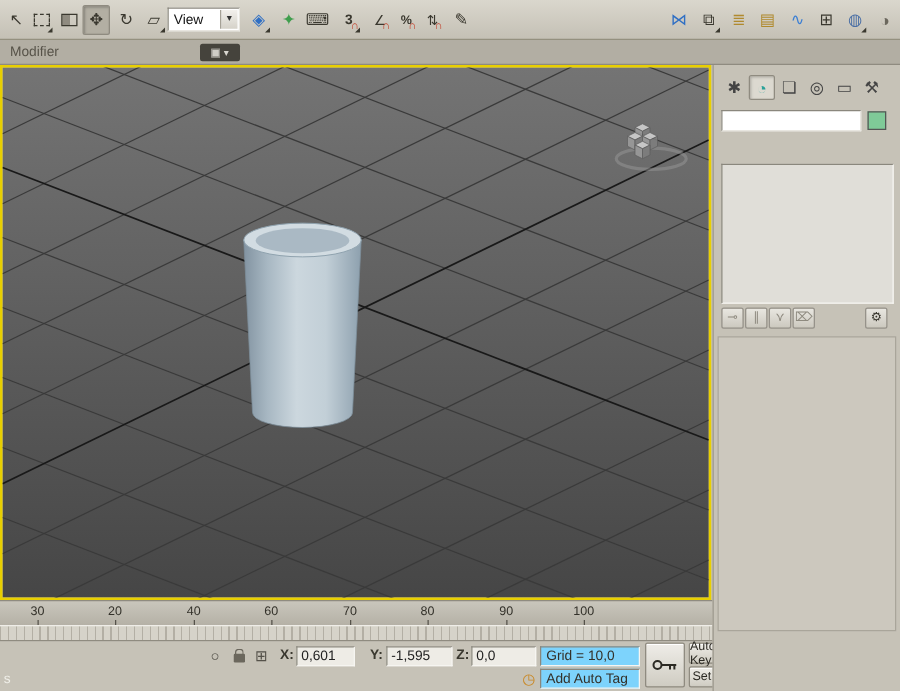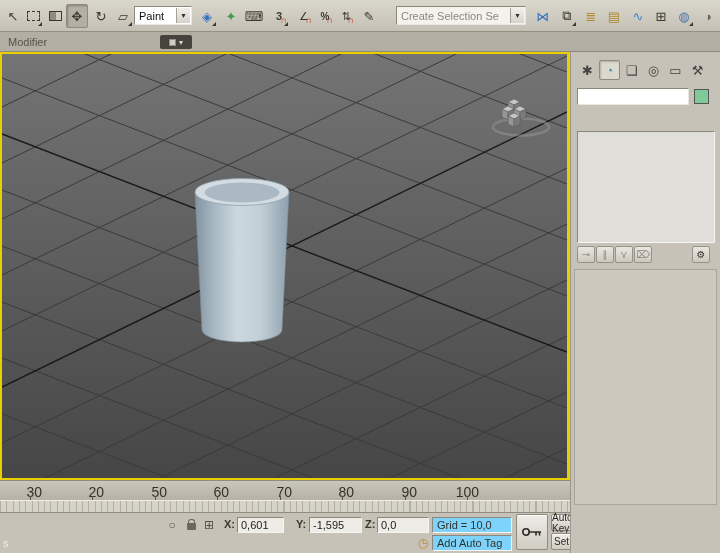--- a/index.html
+++ b/index.html
@@ -69,21 +69,21 @@
     border: 2px solid #e8cf00;
     background: linear-gradient(#747474, #464646);
   }
   .viewport svg { display: block; }
 
   
   .ruler {
     position: absolute; left: 0; top: 480px; width: 570px; height: 20px;
     background: linear-gradient(#c9c6bc, #b5b1a6); border-top: 1px solid #8f8b80;
   }
-  .tick { position: absolute; top: 3px; width: 24px; text-align: right; font-size: 14px; color: #33312a; }
+  .tick { position: absolute; top: 3px; width: 24px; text-align: center; font-size: 10px; color: #33312a; }
   .tick::after { content: ""; position: absolute; left: 50%; top: 12px; width: 1px; height: 4px; background: #55524a; }
   .trackbar {
     position: absolute; left: 0; top: 500px; width: 570px; height: 13px;
     background: #d6d3c9;
     background-image: repeating-linear-gradient(90deg, #b3afa4 0 1px, transparent 1px 6.3px);
     border-top: 1px solid #efede8; border-bottom: 1px solid #8f8b80;
   }
 
   
   .sico { position: absolute; width: 16px; height: 16px; display: flex; align-items: center; justify-content: center; color: #55524a; font-size: 12px; }
@@ -167,21 +167,21 @@
       <span>✥</span>
     </div>
   <div class="tbtn" style="left:90px">
       <span>↻</span>
     </div>
   <div class="tbtn fly" style="left:112px">
       <span>▱</span>
     </div>
 
   <div class="combo" style="left:134px; top:6px; width:58px; height:19px">
-    <span>Paint</span>
+    <span>View</span>
     <span class="carr">
         <span>▼</span>
       </span>
   </div>
 
   <div class="tbtn fly" style="left:196px; color:#2f6fc4">
       <span>◈</span>
     </div>
   <div class="tbtn" style="left:220px; color:#3f9e4d">
       <span>✦</span>
@@ -203,26 +203,20 @@
     <span class="magnet">∩</span>
   </div>
   <div class="tbtn" style="left:335px; font-size:11px">
     <span>⇅</span>
     <span class="magnet">∩</span>
   </div>
   <div class="tbtn" style="left:358px">
       <span>✎</span>
     </div>
 
-  <div class="combo disabled" style="left:396px; top:6px; width:130px; height:19px">
-    <span>Create Selection Se</span>
-    <span class="carr">
-        <span>▼</span>
-      </span>
-  </div>
 
   <div class="tbtn" style="left:532px; color:#2f6fc4">
       <span>⋈</span>
     </div>
   <div class="tbtn fly" style="left:556px">
       <span>⧉</span>
     </div>
   <div class="tbtn" style="left:580px; color:#b08a2e">
       <span>≣</span>
     </div>
@@ -309,21 +303,21 @@
       <use href="#cube" x="8" y="11"></use>
       <use href="#cube" x="20" y="11"></use>
       <use href="#cube" x="14" y="18"></use>
     </g>
   </svg>
 </div>
 
 <div class="ruler">
   <span class="tick" style="left:18px">30</span>
   <span class="tick" style="left:80px">20</span>
-  <span class="tick" style="left:143px">50</span>
+  <span class="tick" style="left:143px">40</span>
   <span class="tick" style="left:205px">60</span>
   <span class="tick" style="left:268px">70</span>
   <span class="tick" style="left:330px">80</span>
   <span class="tick" style="left:393px">90</span>
   <span class="tick" style="left:455px">100</span>
 </div>
 <div class="trackbar"></div>
 
 <span class="prompt-s">s</span>
 

